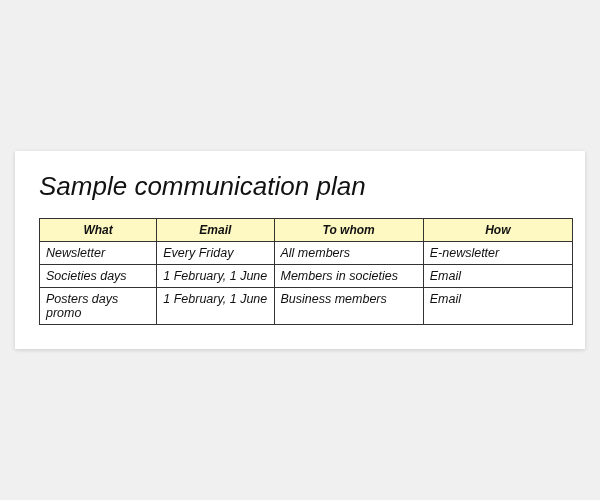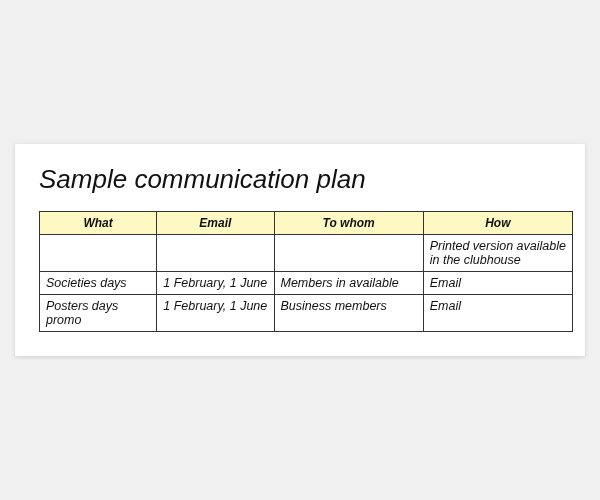--- a/index.html
+++ b/index.html
@@ -71,29 +71,29 @@
     <thead>
       <tr>
         <th class="col-what">What</th>
         <th class="col-when">Email</th>
         <th class="col-towhom">To whom</th>
         <th class="col-how">How</th>
       </tr>
     </thead>
     <tbody>
       <tr>
-        <td></td>
-        <td></td>
-        <td></td>
-        <td>Printed version available in the clubhouse</td>
+        <td>Newsletter</td>
+        <td>Every Friday</td>
+        <td>All members</td>
+        <td>E-newsletter</td>
       </tr>
       <tr>
         <td>Societies days</td>
         <td>1 February, 1 June</td>
-        <td>Members in available</td>
+        <td>Members in societies</td>
         <td>Email</td>
       </tr>
       <tr>
         <td>Posters days promo</td>
         <td>1 February, 1 June</td>
         <td>Business members</td>
         <td>Email</td>
       </tr>
     </tbody>
   </table>

